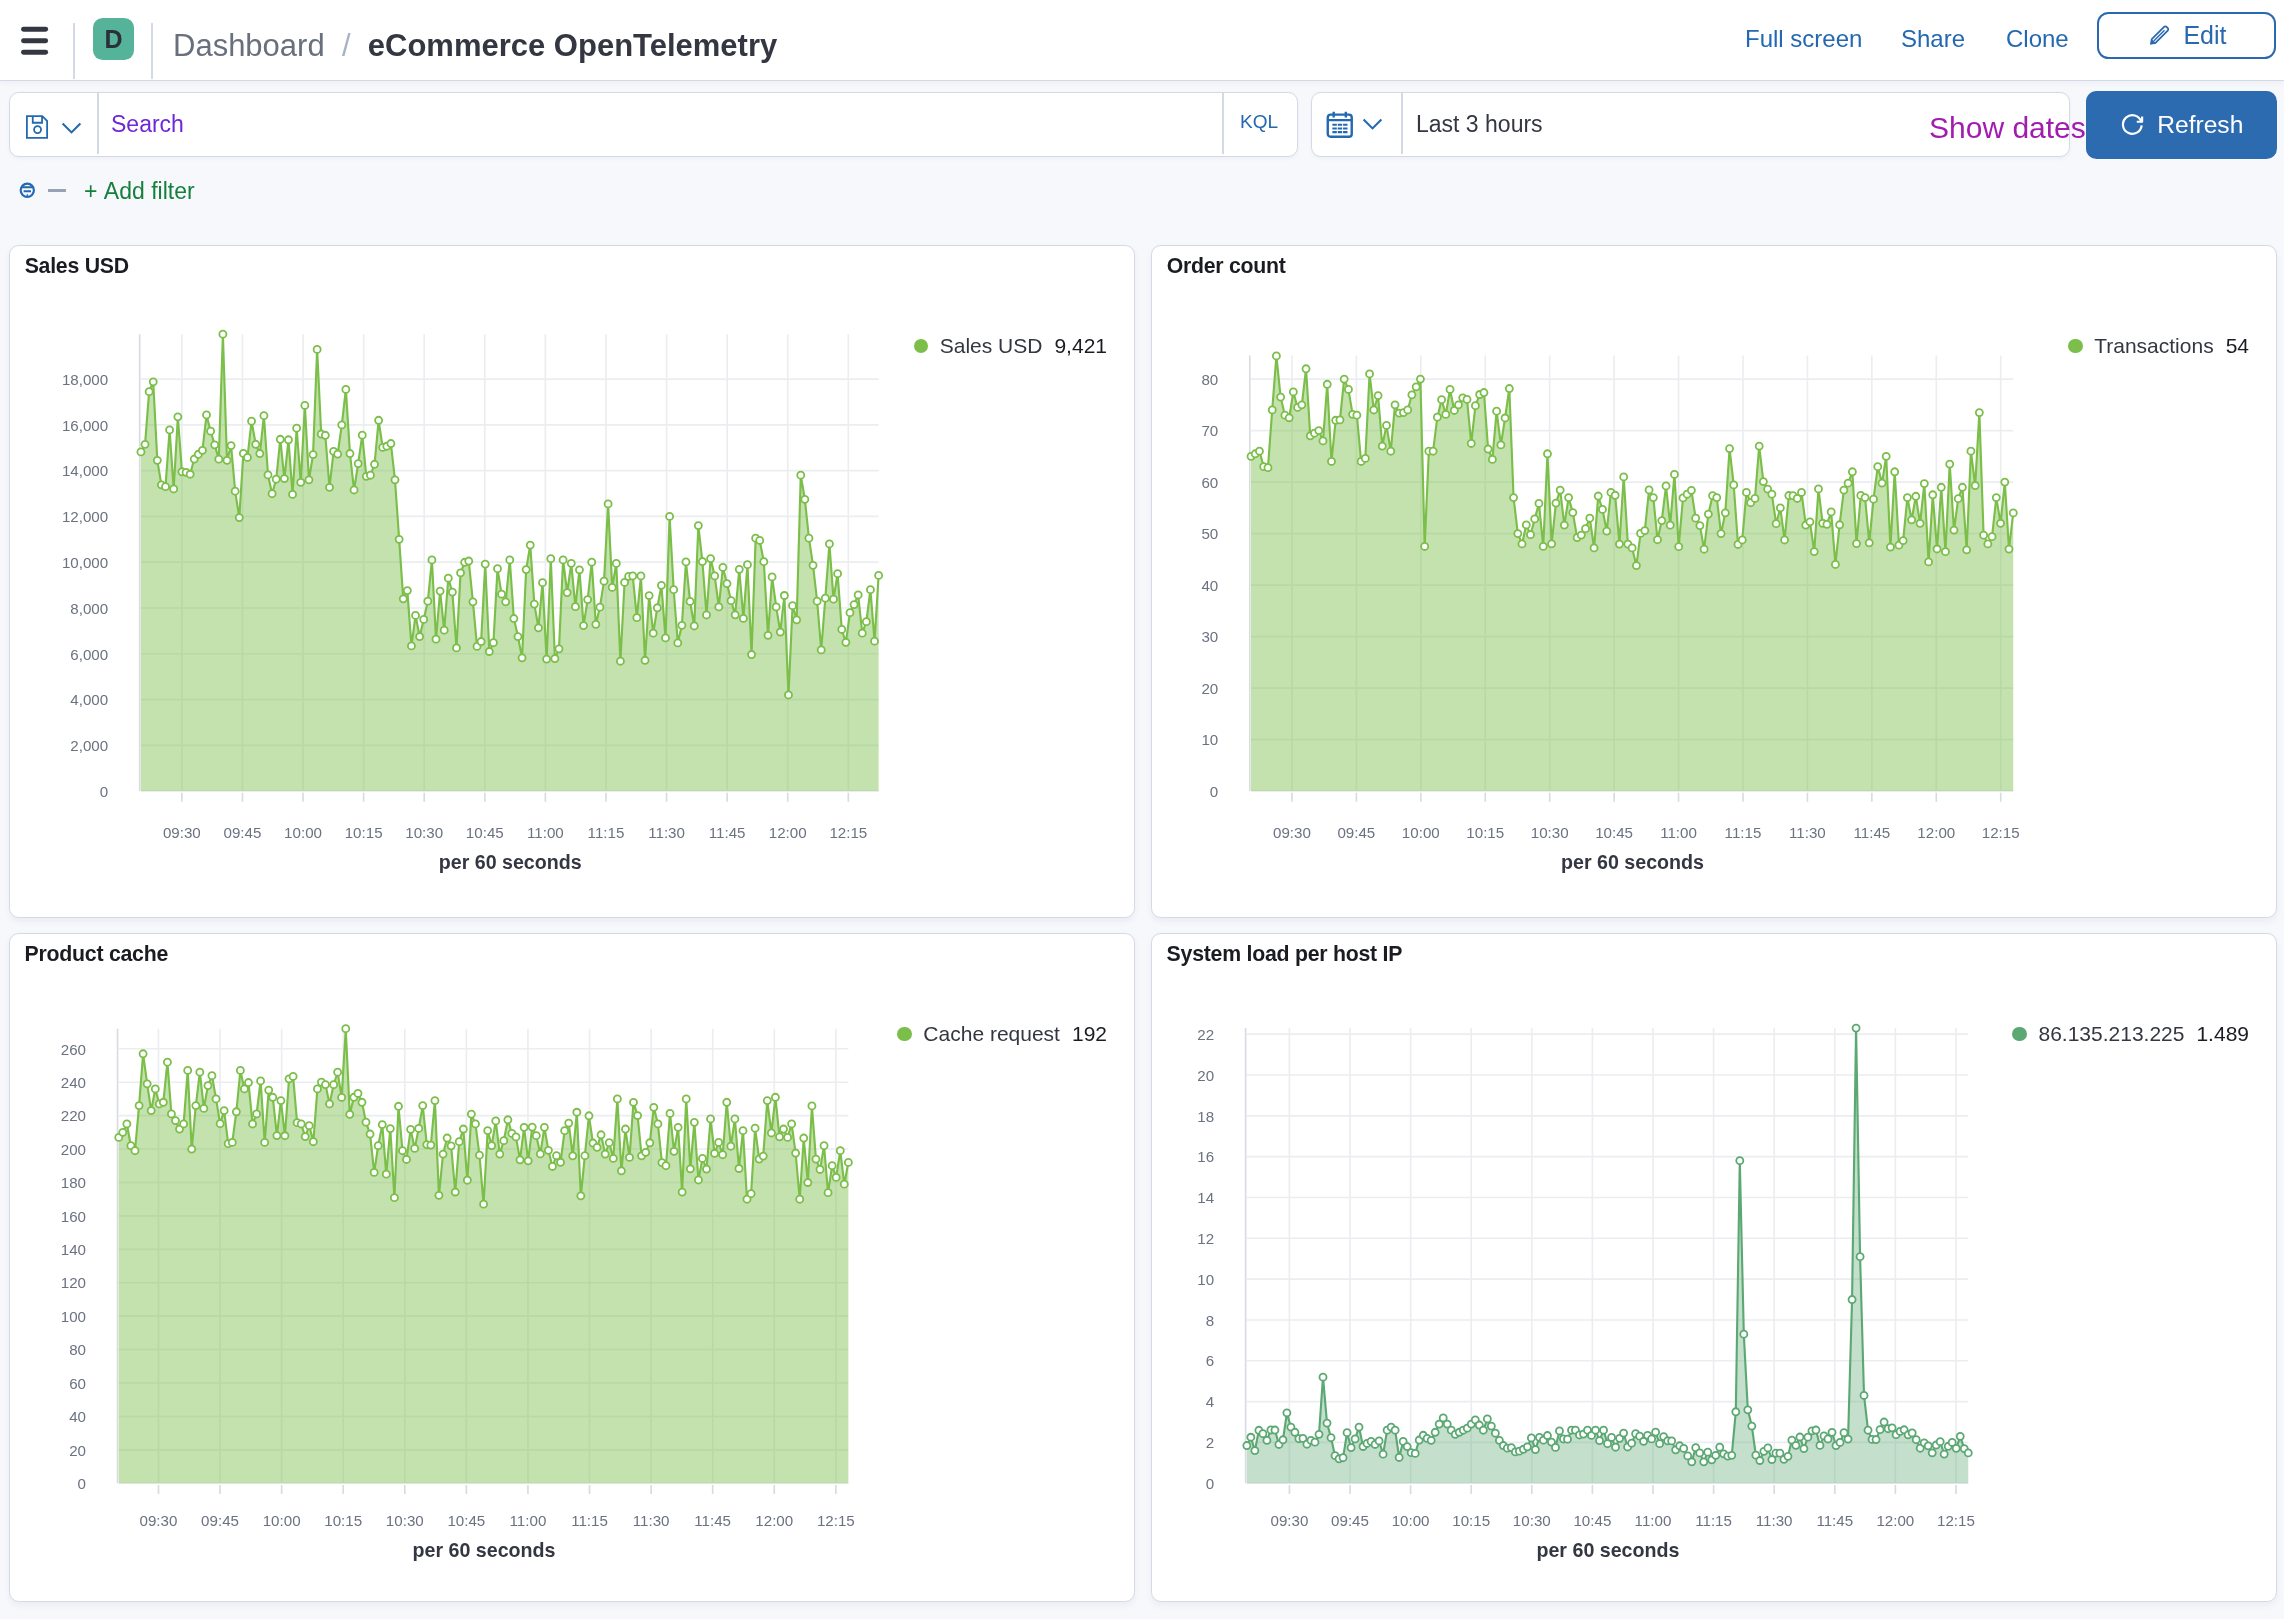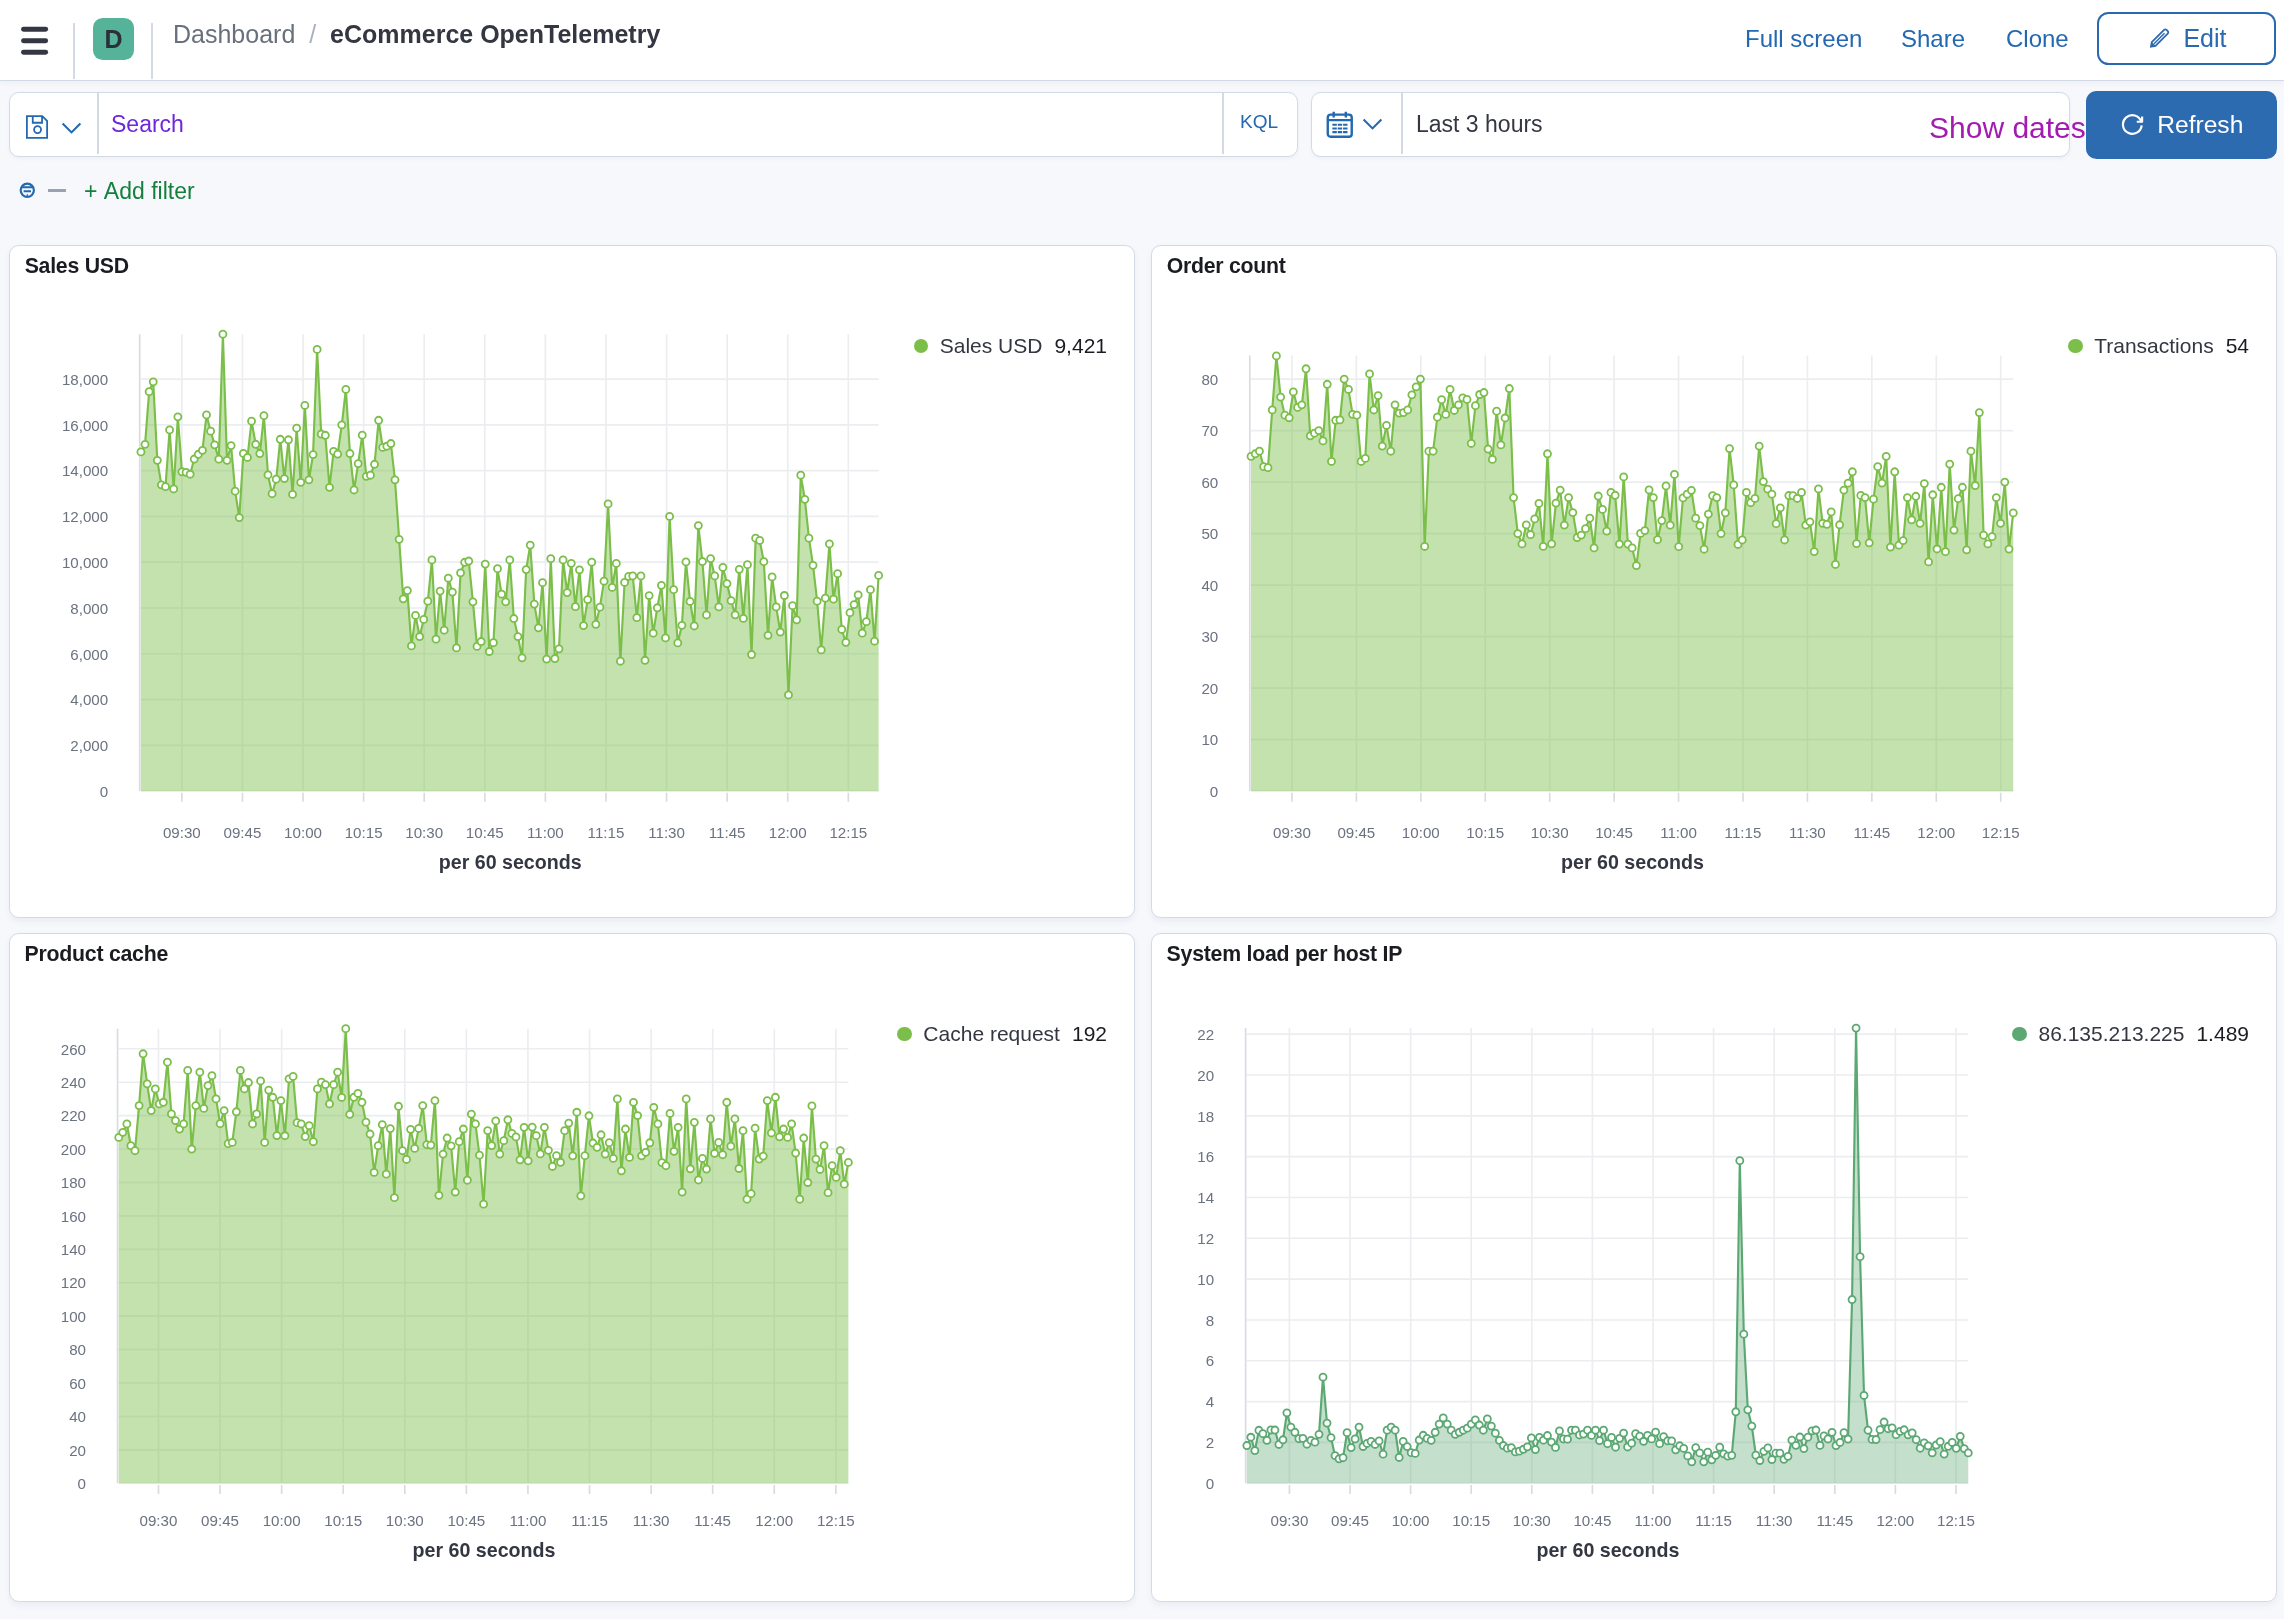--- a/index.html
+++ b/index.html
@@ -1,23 +1,23 @@
 <!DOCTYPE html>
 <html style="font-size:13px"><head><meta charset="utf-8"><style>
 *{margin:0;padding:0;box-sizing:border-box}
 html,body{width:2284px;height:1619px;font-family:"Liberation Sans",sans-serif;background:#f7f8fc;overflow:hidden}
 #page{position:absolute;top:0;left:0;width:2284px;height:1619px}
 .abs{position:absolute}
 .hdr{left:0;top:0;width:2284px;height:81px;background:#fff;border-bottom:1.6px solid #d3dae6;box-shadow:0 2.5px 4.9px rgba(60,70,100,0.05)}
 .vdiv{width:1.6px;background:#d3dae6}
 .badge{left:93px;top:18px;width:41px;height:42px;border-radius:9.8px;background:#54b399;color:#2b3038;font-size:25px;font-weight:700;display:flex;align-items:center;justify-content:center}
-.crumb{font-size:25px;color:#69707d;top:20px}
+.crumb{font-size:31px;color:#69707d;top:28px}
 .crumb b{color:#343741;font-weight:600}
 .hlink{font-size:24px;color:#2368b0;top:24.6px}
-.editbtn{left:2097px;top:11.5px;width:179px;height:53px;border:2.5px solid #2a69b0;border-radius:11.5px;background:#fff;display:flex;align-items:center;justify-content:center;gap:12.3px;color:#2a69b0;font-size:25px;font-weight:500}
+.editbtn{left:2097px;top:11.5px;width:179px;height:47px;border:2.5px solid #2a69b0;border-radius:11.5px;background:#fff;display:flex;align-items:center;justify-content:center;gap:12.3px;color:#2a69b0;font-size:25px;font-weight:500}
 .box{top:92px;height:65px;background:#fff;border:1.6px solid #d3dae6;border-radius:9.8px;box-shadow:0 1.6px 3.3px rgba(80,90,120,0.05)}
 .refresh{left:2086px;top:91px;width:191px;height:68px;border-radius:10.6px;background:#2d6bb1;display:flex;align-items:center;justify-content:center;gap:13px;color:#fff;font-size:24.6px;font-weight:500}
 .panel{background:#fff;border:1.6px solid #d3dae6;border-radius:9.8px;box-shadow:0 3.3px 6.5px rgba(60,70,100,0.06)}
 svg text{font-family:"Liberation Sans",sans-serif}
 svg .g{stroke:#ecedf0;stroke-width:2;fill:none}
 svg .ax{stroke:#d8dbe0;stroke-width:2;fill:none}
 svg .al text{font-size:18.5px;fill:#6b7280}
 svg .at{font-size:24px;font-weight:700;fill:#343741}
 svg circle{r:4.3px}
 .legend{display:flex;align-items:center;font-size:21px;color:#343741}

